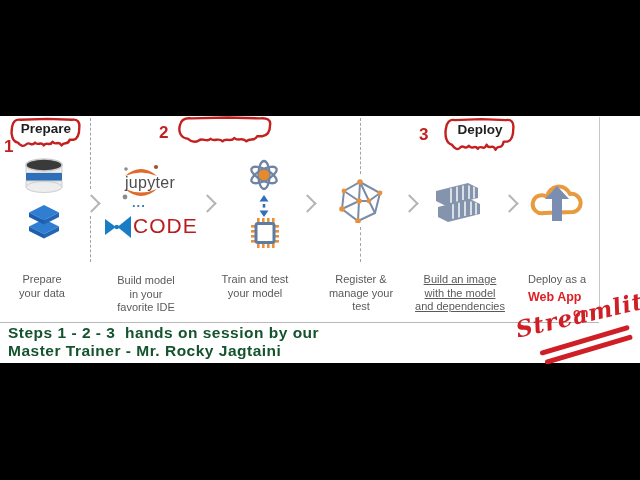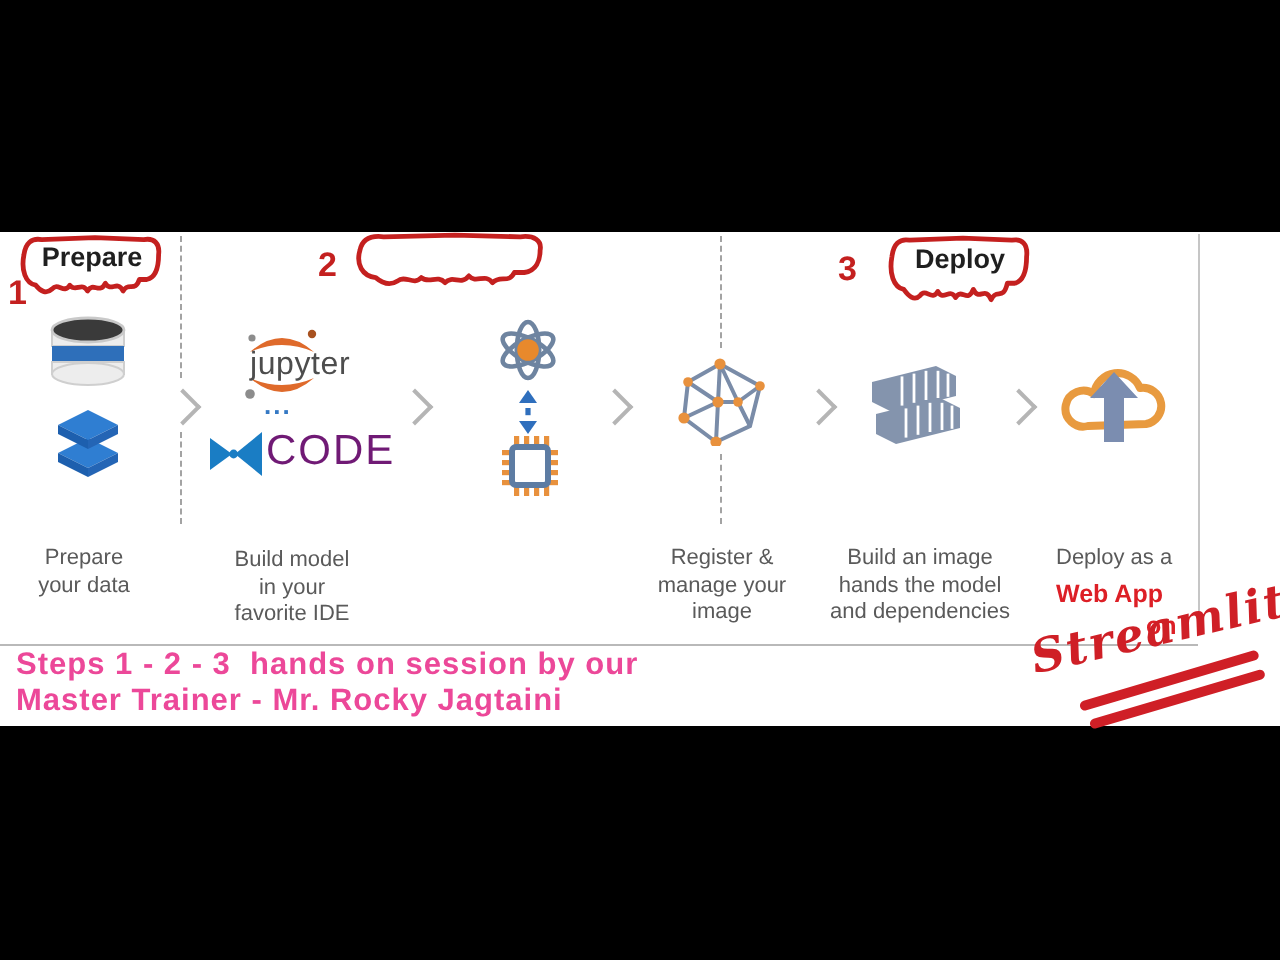--- a/index.html
+++ b/index.html
@@ -19,31 +19,31 @@
   
   .chev{position:absolute;width:11px;height:11px;border-top:2.4px solid #b5b5b5;
         border-right:2.4px solid #b5b5b5;transform:rotate(45deg);background:#fff;}
   
   .cap{position:absolute;font-size:11px;line-height:13.5px;color:#5a5a5a;text-align:center;}
   .cap div{white-space:nowrap;}
   .red-cap{position:absolute;font-size:12.5px;font-weight:bold;color:#dd1f26;white-space:nowrap;}
   
   .jupyter-word{position:absolute;font-size:16px;color:#4d4d4d;letter-spacing:.3px;}
   .ellipsis{position:absolute;font-size:13px;font-weight:bold;color:#3579c4;letter-spacing:1px;line-height:6px;}
-  .code-word{position:absolute;font-size:21px;font-weight:400;color:#701a75;letter-spacing:1px;
+  .code-word{position:absolute;font-size:21px;font-weight:400;color:#b91c1c;letter-spacing:1px;
              font-family:"Liberation Sans",sans-serif;}
   
   .handwritten{position:absolute;font-family:"DejaVu Serif",serif;font-style:italic;font-weight:bold;
                font-size:23px;color:#cf1f26;transform:rotate(-13deg);transform-origin:0 50%;
                letter-spacing:1px;white-space:nowrap;}
   .underbar{position:absolute;height:4.5px;background:#cf1f26;border-radius:3px;
             transform:rotate(-16.5deg);transform-origin:0 50%;}
   
   .footer-line{position:absolute;left:8px;font-weight:bold;font-size:15.5px;letter-spacing:.5px;
-               color:#ec4899;white-space:pre;}
+               color:#14532d;white-space:pre;}
   .icon{position:absolute;}
 </style>
 </head>
 <body>
 
 <div id="frame">
   <div id="panel">
 
     <div class="vline" style="left:599px;top:1px;height:194px;"></div>
     <div class="hline" style="left:0;top:206px;width:599px;"></div>
@@ -192,28 +192,32 @@
 
     <div class="cap" style="left:0px;top:157px;width:84px;">
       <div>Prepare</div>
       <div>your data</div>
     </div>
     <div class="cap" style="left:96px;top:158px;width:100px;">
       <div>Build model</div>
       <div>in your</div>
       <div>favorite IDE</div>
     </div>
+    <div class="cap" style="left:205px;top:157px;width:100px;">
+      <div>Train and test</div>
+      <div>your model</div>
+    </div>
     <div class="cap" style="left:311px;top:157px;width:100px;">
       <div>Register &amp;</div>
       <div>manage your</div>
-      <div>image</div>
-    </div>
-    <div class="cap" style="left:400px;top:157px;width:120px;">
+      <div>test</div>
+    </div>
+    <div class="cap" style="left:400px;top:157px;width:120px;text-decoration:underline;">
       <div>Build an image</div>
-      <div>hands the model</div>
+      <div>with the model</div>
       <div>and dependencies</div>
     </div>
     <div class="cap" style="left:528px;top:157px;width:80px;text-align:left;">
       <div>Deploy as a</div>
     </div>
     <div class="red-cap" style="left:528px;top:174px;">Web App</div>
     <div class="red-cap" style="left:529px;top:190px;margin-left:44px;">on</div>
 
     <div class="handwritten" style="left:516px;top:200px;">Streamlit</div>
     <div class="underbar" style="left:540px;top:235px;width:93px;"></div>

